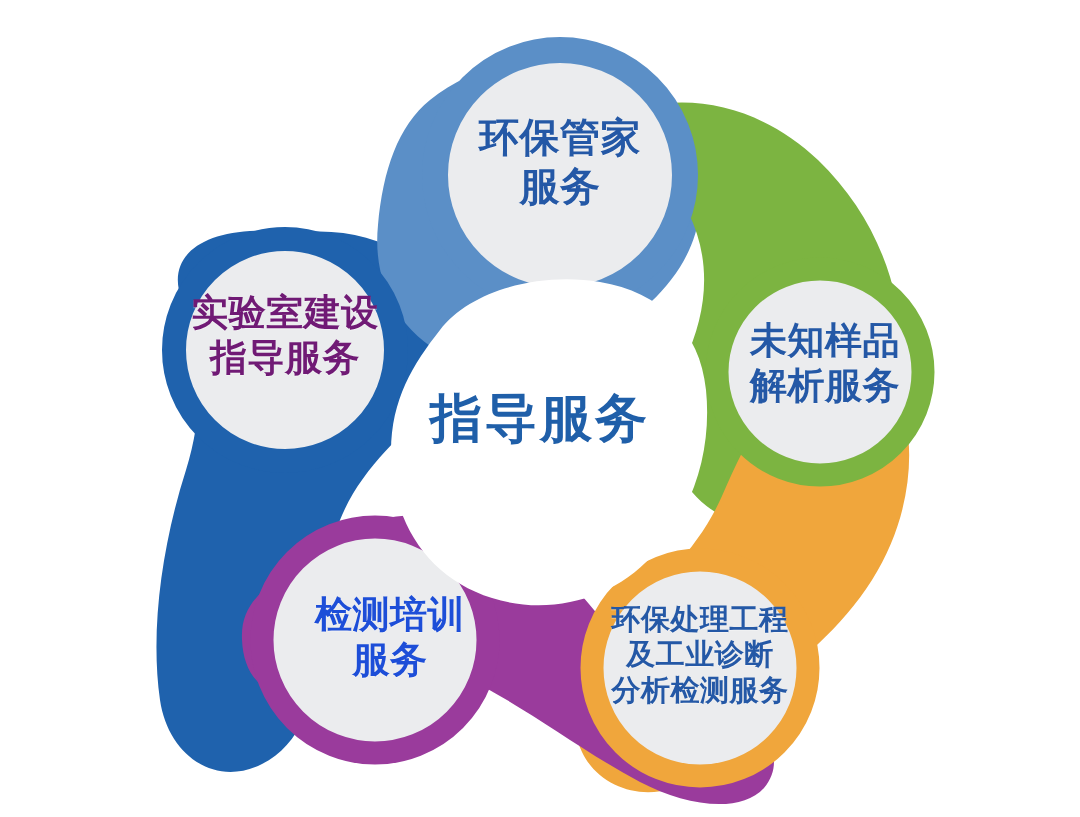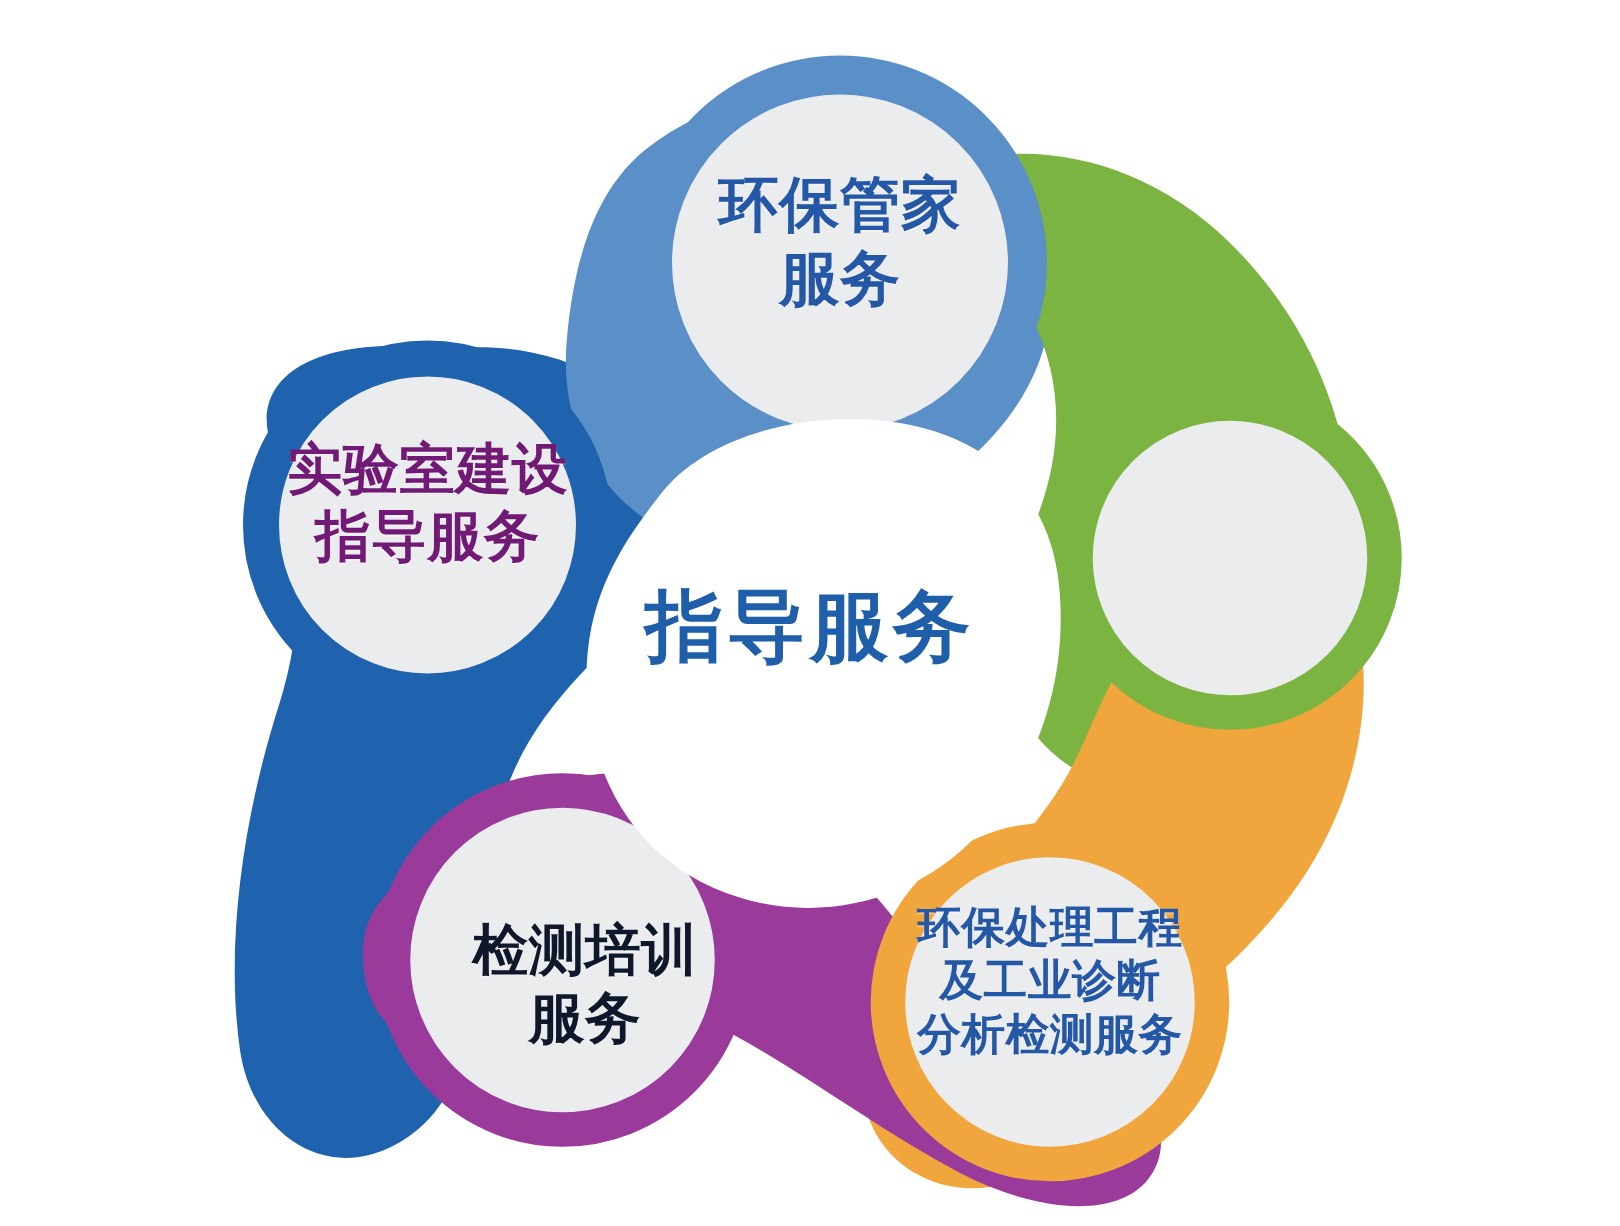--- a/index.html
+++ b/index.html
@@ -134,23 +134,25 @@
              C 434 580, 398 532, 392 470
              C 386 408, 410 368, 440 330 Z" fill="#ffffff"></path>
   </svg>
 
   <div class="node-label" id="label-top" style="color: rgb(36, 88, 166);">环保管家
 服务</div>
 
   <div class="node-label" id="label-left" style="color: #701a75;">实验室建设
 指导服务</div>
 
+  <div class="node-label" id="label-right" style="color: rgb(36, 88, 166);">未知样品
+解析服务</div>
 
   <div class="node-label" id="label-bottomright" style="color: rgb(36, 88, 166);">环保处理工程
 及工业诊断
 分析检测服务</div>
 
-  <div class="node-label" id="label-bottomleft" style="color: #0f172a; margin-top: 19px;">检测培训
+  <div class="node-label" id="label-bottomleft" style="color: #1d4ed8;">检测培训
 服务</div>
 
   <div class="center-label" id="center-title" style="color: rgb(31, 95, 169);">指导服务</div>
 
 </div>
 
 </body></html>

